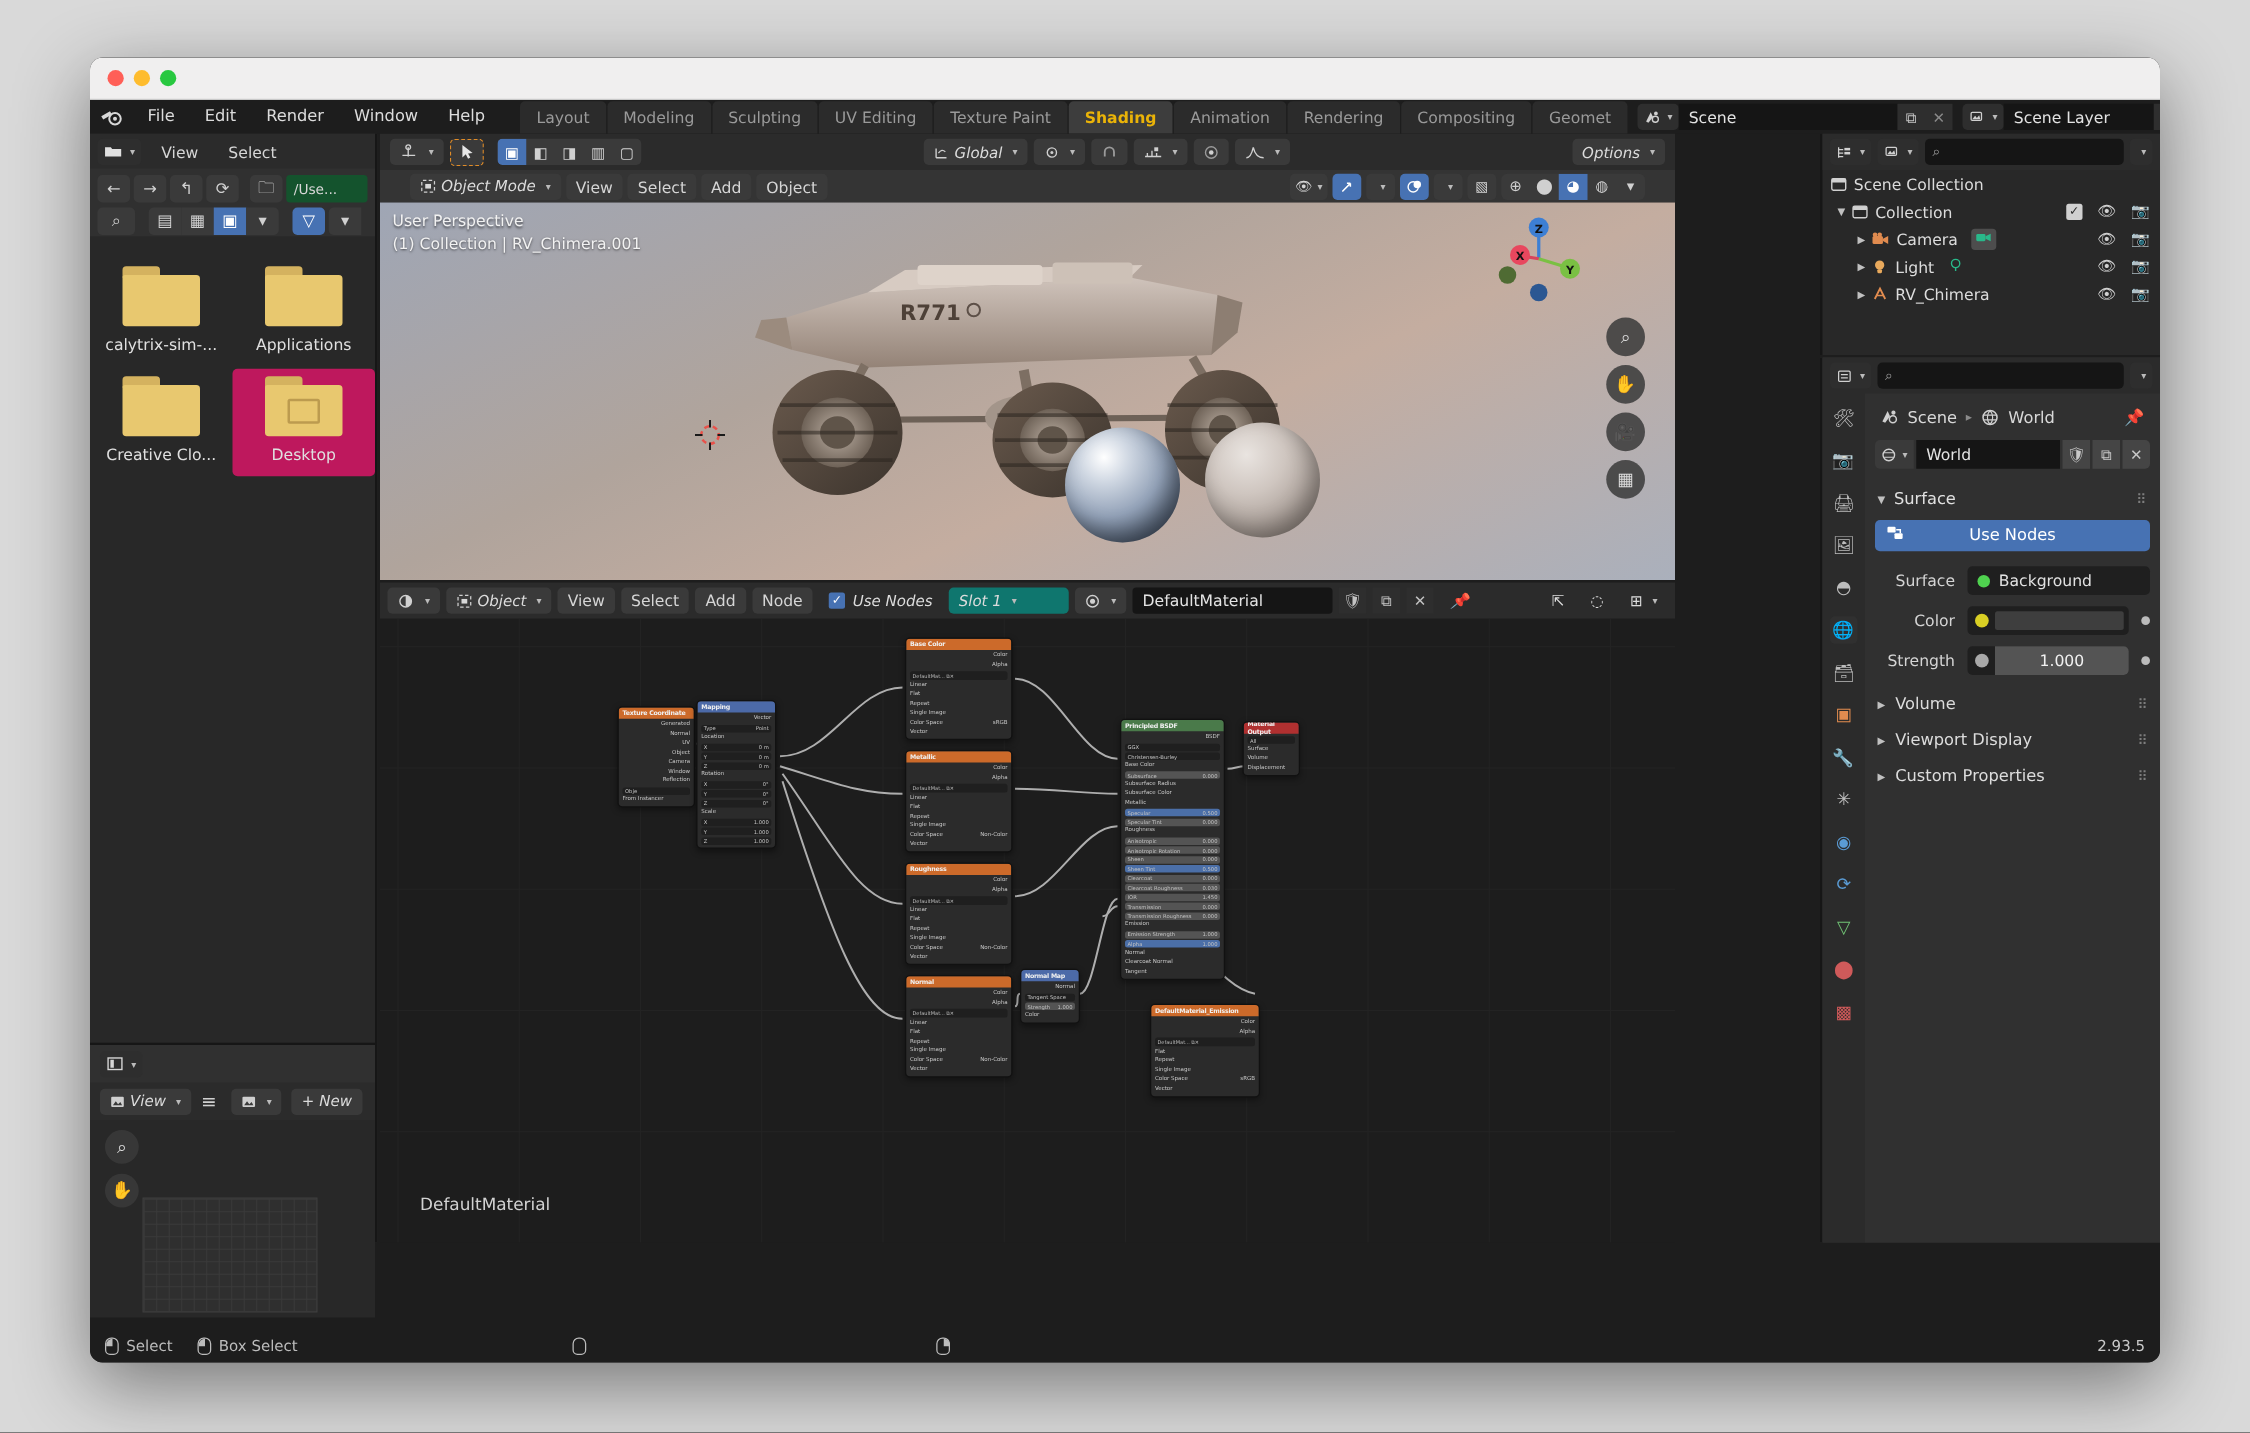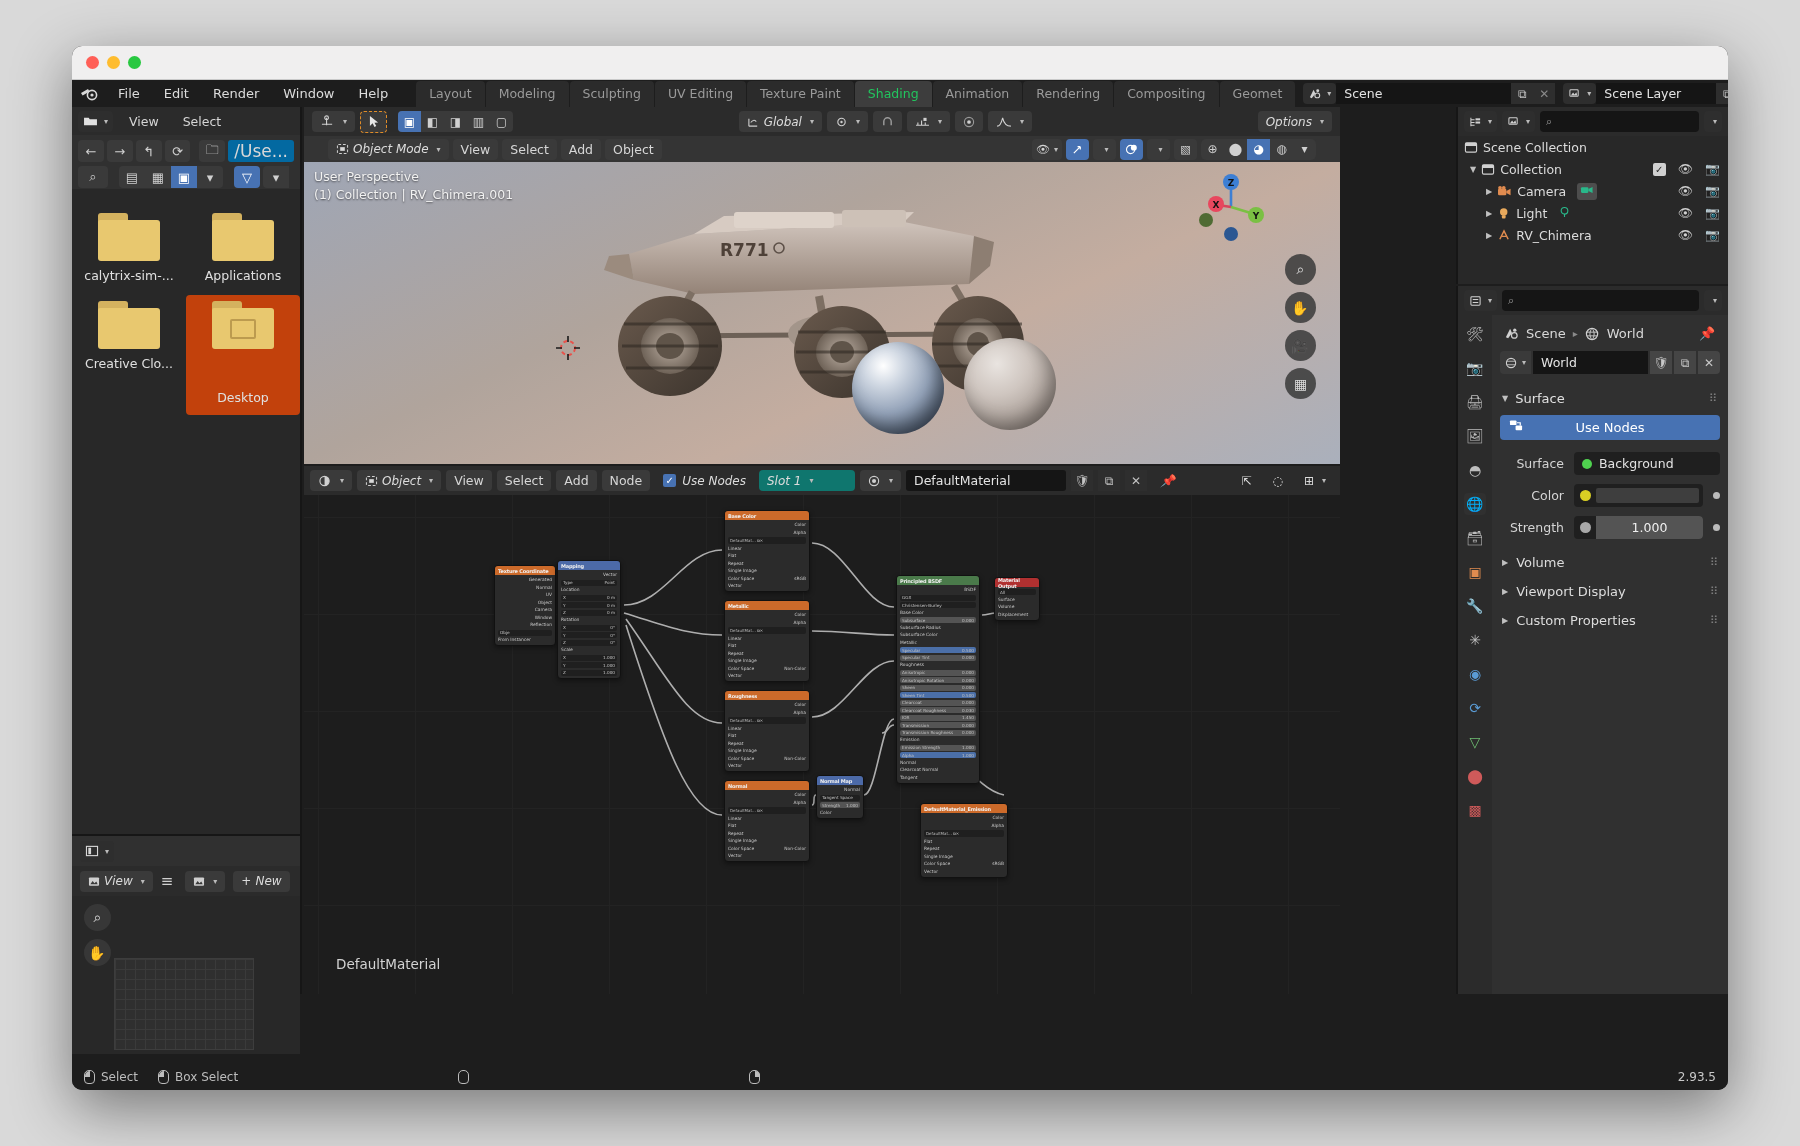--- a/index.html
+++ b/index.html
@@ -41,21 +41,21 @@
   .logo { width:22px; height:18px; margin-right:6px; display:flex; align-items:center; justify-content:center;}
   .menu-item {
     font-size:13px; color:#dcdcdc; padding:3px 12px; cursor:default;
     white-space:nowrap;
   }
   .wstabs { display:flex; align-items:center; margin-left:16px; gap:1px; }
   .wstab {
     font-size:12.5px; color:#9a9a9a; padding:5px 13px 6px;
     background:#2b2b2b; border-radius:4px 4px 0 0; white-space:nowrap;
   }
-  .wstab.active { background:#3d3d3d; color:#22c55e; }
+  .wstab.active { background:#3d3d3d; color:#eab308;font-weight:bold; }
   .scene-field {
     display:flex; align-items:center; margin-left:8px; height:21px;
   }
   .icobtn {
     background:#2e2e2e; border-radius:4px; height:21px; display:flex;
     align-items:center; padding:0 5px; gap:2px; color:#c8c8c8; font-size:11px;
   }
   .textfield {
     background:#151515; height:21px; display:flex; align-items:center;
     padding:0 8px; color:#e3e3e3; font-size:12.5px; min-width:120px;
@@ -80,25 +80,25 @@
   }
   .fb-toolbar { height:28px; background:#2b2b2b; display:flex; align-items:center; padding:0 6px; gap:8px;}
   .fb-nav { height:54px; background:#303030; padding:5px 6px; display:flex; flex-direction:column; gap:4px;}
   .fb-row { display:flex; align-items:center; gap:3px; }
   .nav-b {
     width:26px; height:22px; background:#3a3a3a; border-radius:4px;
     display:flex; align-items:center; justify-content:center; color:#d0d0d0; font-size:13px;
   }
   .nav-b.grp-l{border-radius:4px 0 0 4px;} .nav-b.grp-m{border-radius:0;} .nav-b.grp-r{border-radius:0 4px 4px 0;}
   .nav-b.blue{background:#4772b3; color:#fff;}
-  .path-f { background:#0369a1; height:22px; flex:1; display:flex; align-items:center; padding:0 6px; color:#d8d8d8; font-size:17px; border-radius:3px; }
+  .path-f { background:#14532d; height:22px; flex:1; display:flex; align-items:center; padding:0 6px; color:#d8d8d8; font-size:11px; border-radius:3px; }
   .fb-body { background:#282828; height:calc(100% - 28px - 54px - 160px); padding:18px 0 0 0; }
   .fb-grid { display:grid; grid-template-columns:1fr 1fr; gap:2px 0; }
   .fb-item { display:flex; flex-direction:column; align-items:center; padding:6px 4px 10px; border-radius:4px; }
-  .fb-item.sel { background:#c2410c;gap:34px; }
+  .fb-item.sel { background:#be185d; }
   .folder { width:62px; height:48px; position:relative; }
   .folder .tab { position:absolute; left:0; top:0; width:30px; height:9px; background:#d4b25f; border-radius:3px 3px 0 0;}
   .folder .body { position:absolute; left:0; top:7px; width:62px; height:41px; background:#e8c86f; border-radius:2px 3px 3px 3px;}
   .folder .inner { position:absolute; left:18px; top:18px; width:26px; height:20px; border:2px solid #bc9b4f; border-radius:2px;}
   .fb-label { margin-top:7px; font-size:12.5px; color:#e0e0e0; text-align:center; }
   .fb-sub { height:160px; background:#303030; border-top:2px solid #161616; }
   .fb-sub-hdr { height:30px; display:flex; align-items:center; padding:0 8px; }
   .fb-sub-hdr2 { height:30px; display:flex; align-items:center; padding:0 8px; gap:8px; background:#2b2b2b; }
   .img-empty { background:#282828; height:100%; position:relative; }
   .grid-box {

